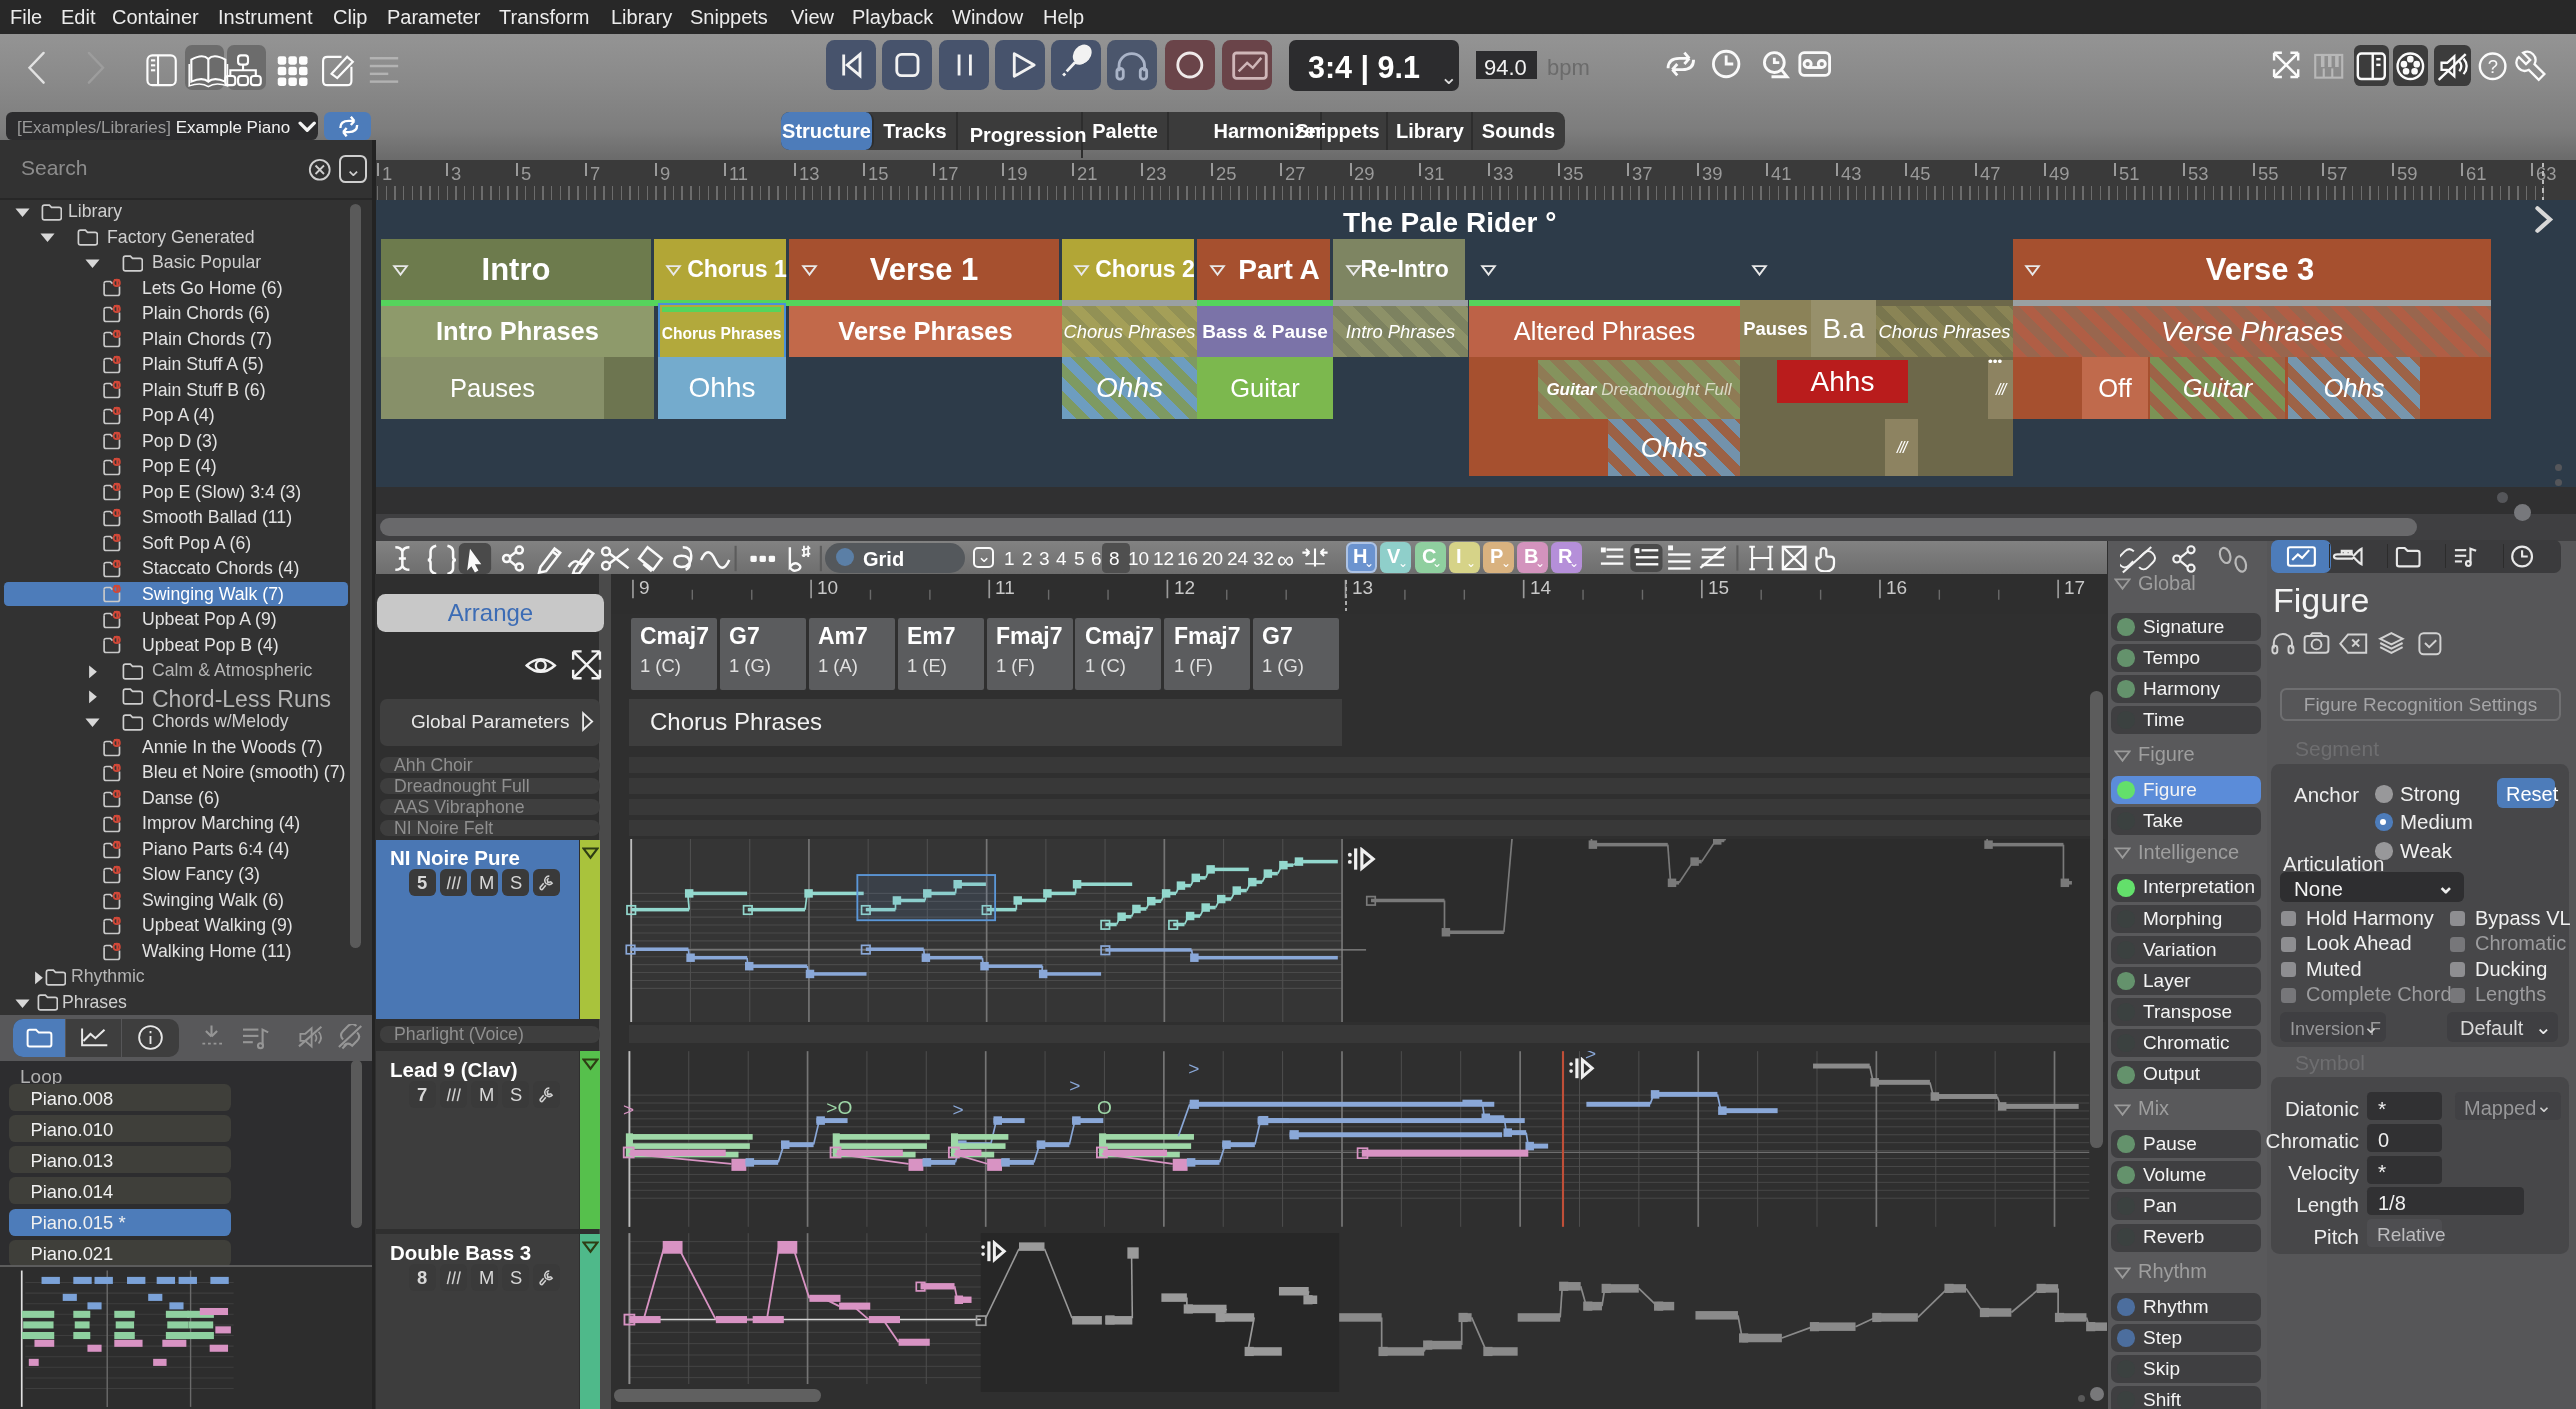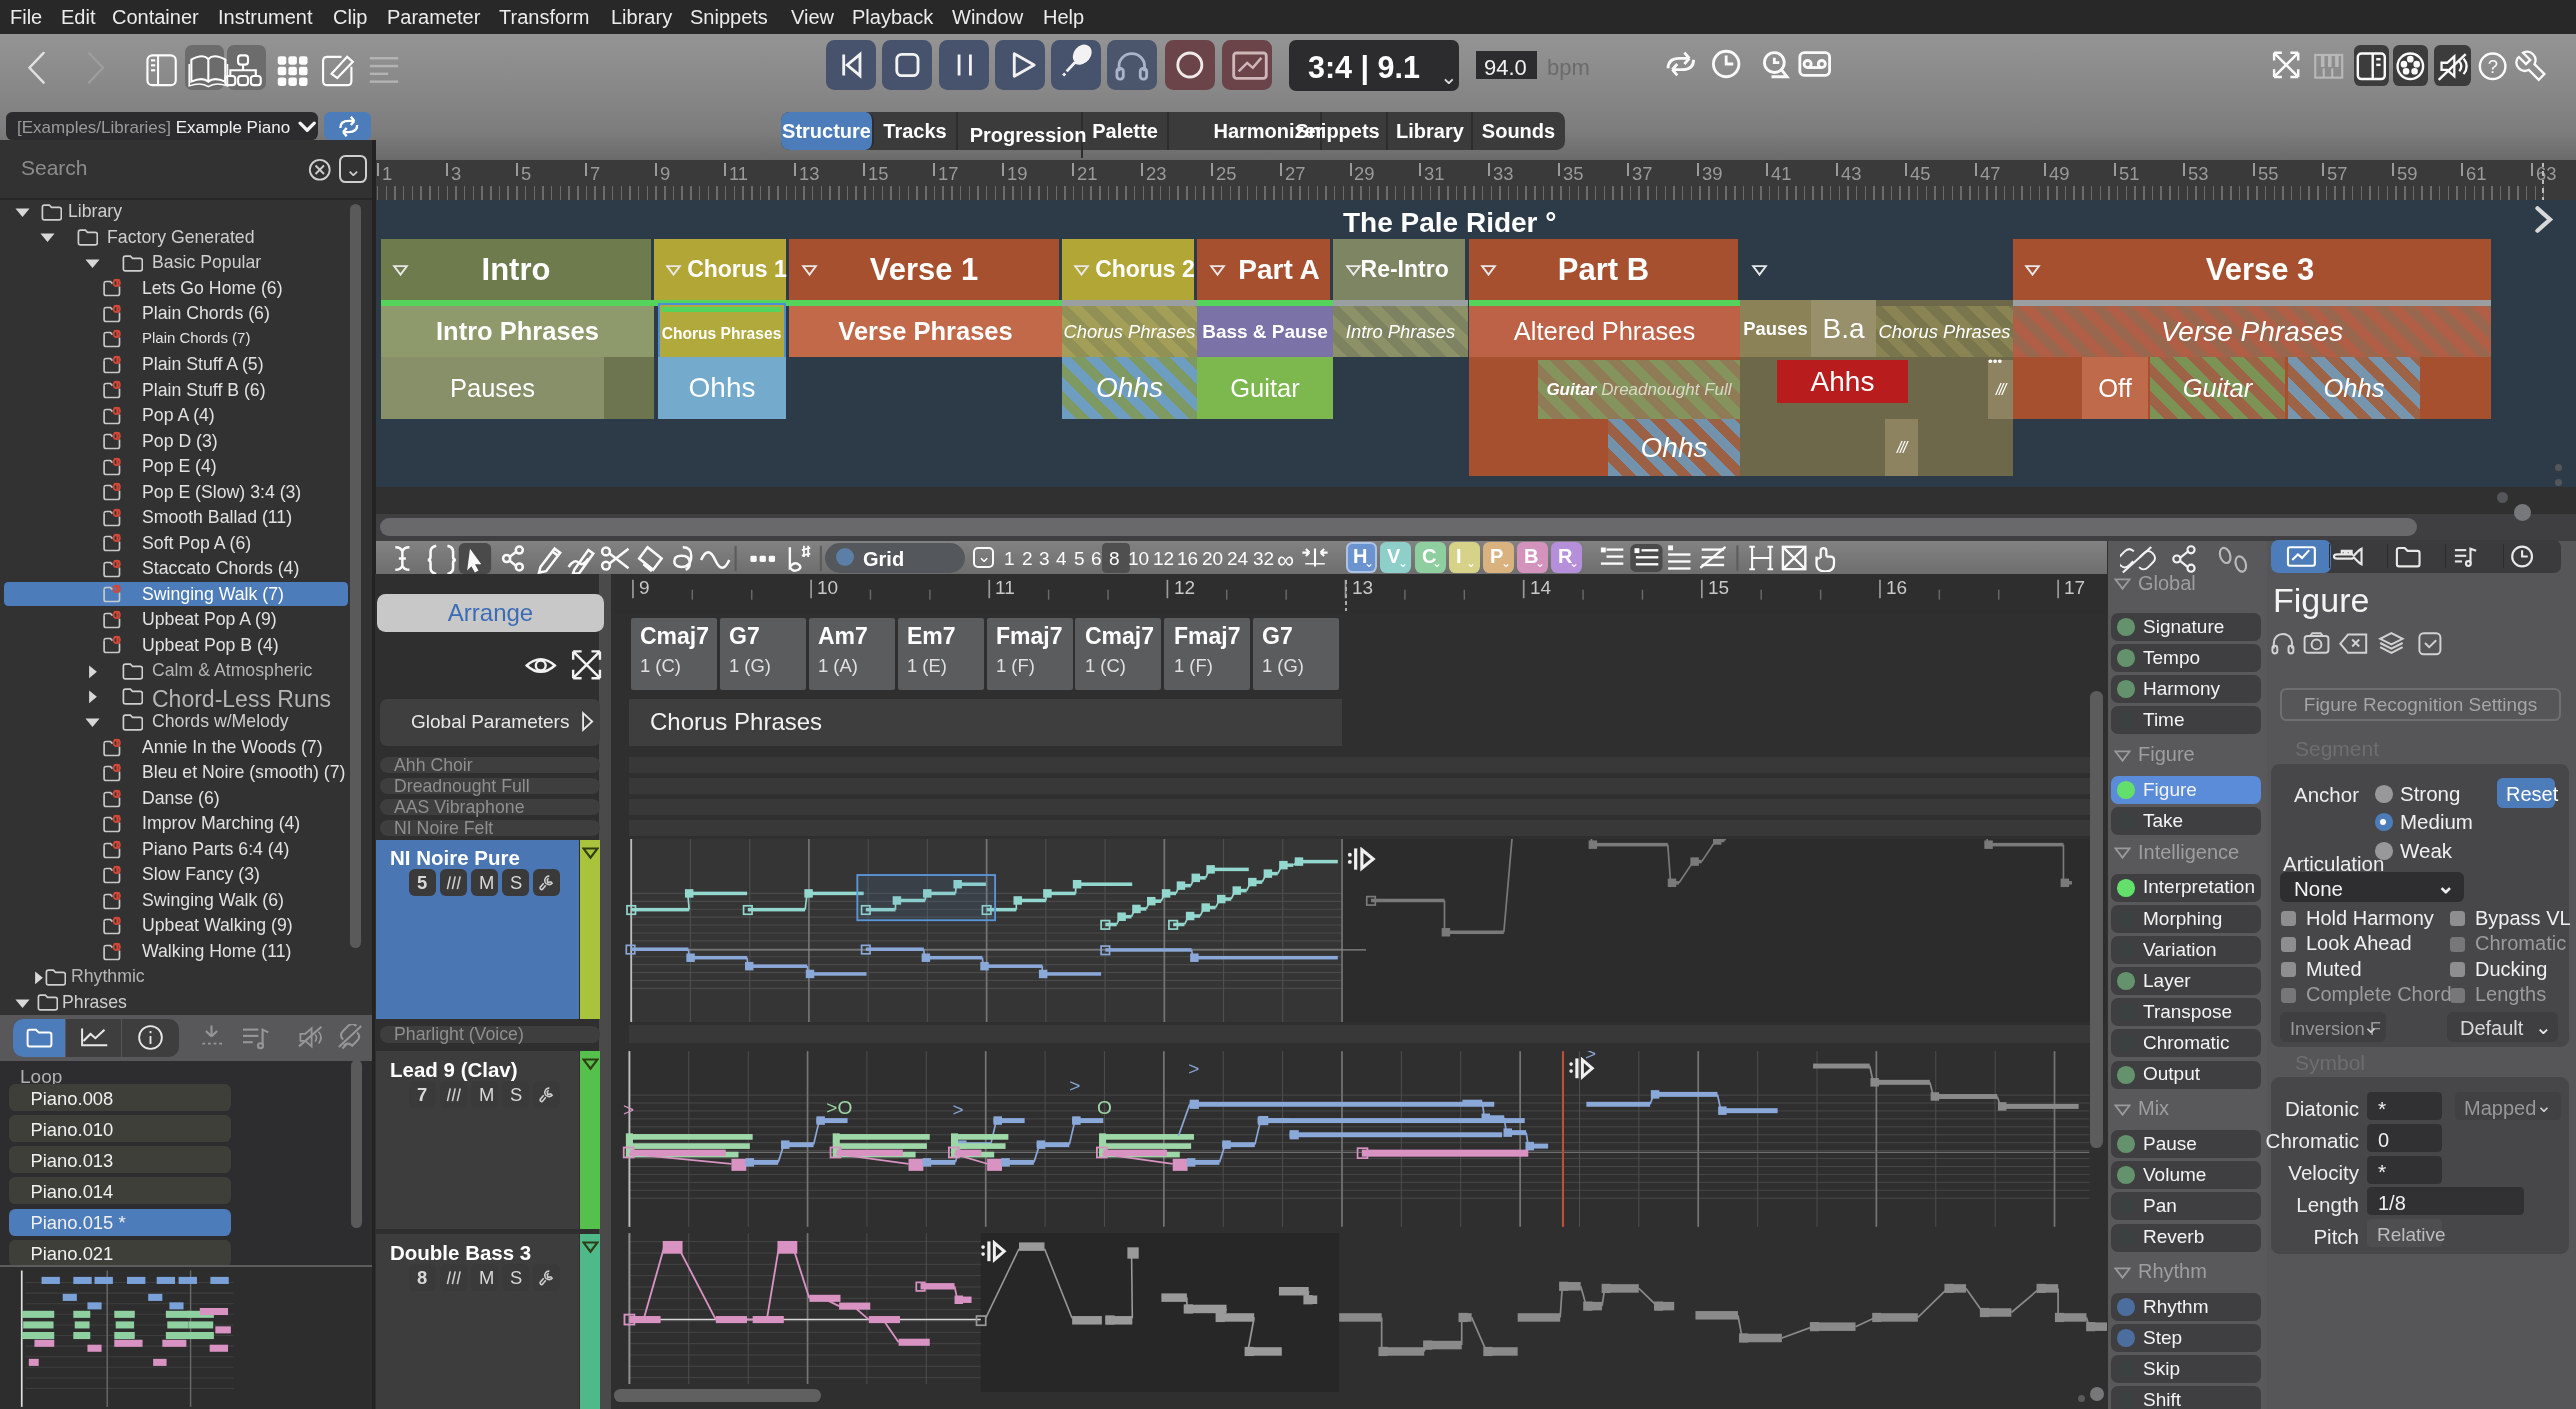--- a/index.html
+++ b/index.html
@@ -273,23 +273,20 @@
     </div>
 <svg style="left:1209px;top:264px" width="17" height="12.8" viewBox="0 0 24 18">
       <path d="M3 3 h18 l-9 12 z" fill="none" stroke="#e8e8e8" stroke-width="2.6"></path>
     </svg>
 <div class="" style="left:1333px;top:239px;width:132px;height:61px;background:#7e8562;display:flex;align-items:center;justify-content:center;color:#fff;font-size:23px;font-weight:bold;white-space:nowrap;padding-left:11.3px;">
       <span>Re-Intro</span>
     </div>
 <svg style="left:1345px;top:264px" width="17" height="12.8" viewBox="0 0 24 18">
       <path d="M3 3 h18 l-9 12 z" fill="none" stroke="#e8e8e8" stroke-width="2.6"></path>
     </svg>
-<div class="" style="left:1469px;top:239px;width:269px;height:61px;background:#a6502f;display:flex;align-items:center;justify-content:center;color:#fff;font-size:31px;font-weight:bold;white-space:nowrap;padding-left:0px;">
-      <span>Part B</span>
-    </div>
 <svg style="left:1480px;top:264px" width="17" height="12.8" viewBox="0 0 24 18">
       <path d="M3 3 h18 l-9 12 z" fill="none" stroke="#e8e8e8" stroke-width="2.6"></path>
     </svg>
 <svg style="left:1751px;top:264px" width="17" height="12.8" viewBox="0 0 24 18">
       <path d="M3 3 h18 l-9 12 z" fill="none" stroke="#e8e8e8" stroke-width="2.6"></path>
     </svg>
 <div class="" style="left:2013px;top:239px;width:478px;height:61px;background:#a6502f;display:flex;align-items:center;justify-content:center;color:#fff;font-size:31px;font-weight:bold;white-space:nowrap;padding-left:16px;">
       <span>Verse 3</span>
     </div>
 <svg style="left:2024px;top:264px" width="17" height="12.8" viewBox="0 0 24 18">
@@ -524,21 +521,21 @@
       <path d="M17 3 h8 m-3 -0 v8" stroke="#d04838" stroke-width="3" fill="none"></path>
       <circle cx="21" cy="7" r="4.5" fill="none" stroke="#d04838" stroke-width="2.6"></circle>
     </svg>
 <div class="t" style="left:142px;top:303px;font-size:17.7px;color:#e2e2e2;">Plain Chords (6)</div>
 <svg style="left:102px;top:329px" width="21" height="21" viewBox="0 0 30 30">
       <path d="M3 8 v14 q0 3 3 3 h16 q3 0 3 -3 v-10" fill="none" stroke="#c9c9c9" stroke-width="2.4"></path>
       <path d="M3 8 q0 -3 3 -3 h6 l3 3" fill="none" stroke="#c9c9c9" stroke-width="2.4"></path>
       <path d="M17 3 h8 m-3 -0 v8" stroke="#d04838" stroke-width="3" fill="none"></path>
       <circle cx="21" cy="7" r="4.5" fill="none" stroke="#d04838" stroke-width="2.6"></circle>
     </svg>
-<div class="t" style="left:142px;top:329px;font-size:15px;color:#e2e2e2;">Plain Chords (7)</div>
+<div class="t" style="left:142px;top:329px;font-size:18px;color:#e2e2e2;">Plain Chords (7)</div>
 <svg style="left:102px;top:355px" width="21" height="21" viewBox="0 0 30 30">
       <path d="M3 8 v14 q0 3 3 3 h16 q3 0 3 -3 v-10" fill="none" stroke="#c9c9c9" stroke-width="2.4"></path>
       <path d="M3 8 q0 -3 3 -3 h6 l3 3" fill="none" stroke="#c9c9c9" stroke-width="2.4"></path>
       <path d="M17 3 h8 m-3 -0 v8" stroke="#d04838" stroke-width="3" fill="none"></path>
       <circle cx="21" cy="7" r="4.5" fill="none" stroke="#d04838" stroke-width="2.6"></circle>
     </svg>
 <div class="t" style="left:142px;top:354px;font-size:17.7px;color:#e2e2e2;">Plain Stuff A (5)</div>
 <svg style="left:102px;top:380px" width="21" height="21" viewBox="0 0 30 30">
       <path d="M3 8 v14 q0 3 3 3 h16 q3 0 3 -3 v-10" fill="none" stroke="#c9c9c9" stroke-width="2.4"></path>
       <path d="M3 8 q0 -3 3 -3 h6 l3 3" fill="none" stroke="#c9c9c9" stroke-width="2.4"></path>

